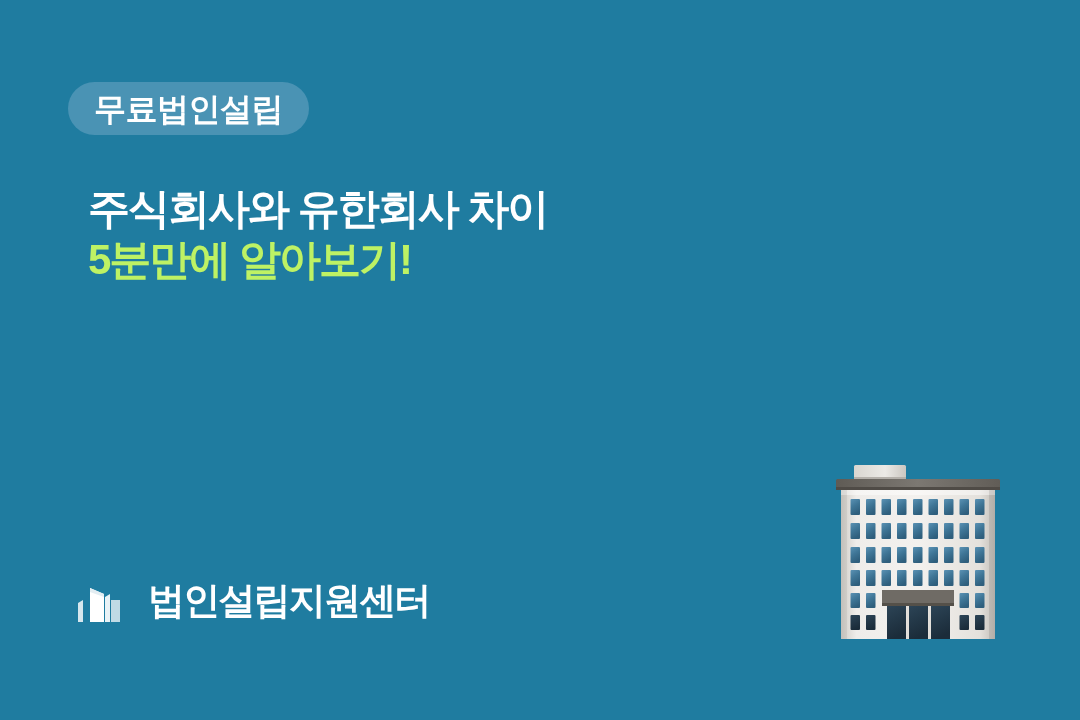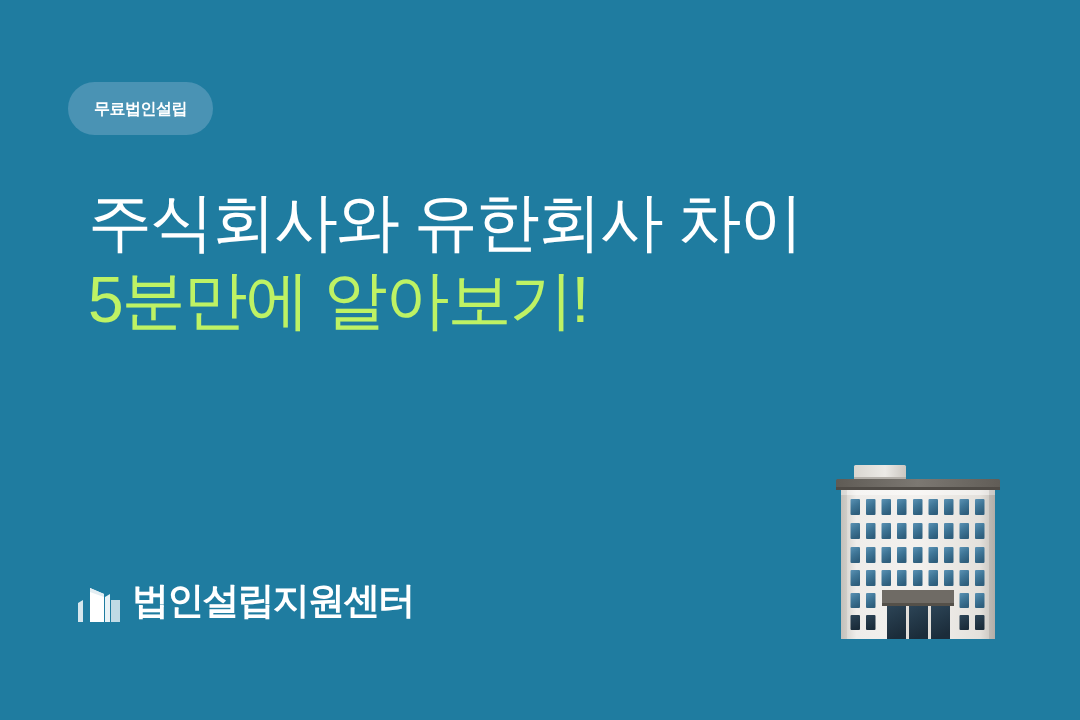--- a/index.html
+++ b/index.html
@@ -23,49 +23,49 @@
     position:absolute;
     left:68px; top:82px;
     height:53px;
     padding:0 26px;
     display:flex; align-items:center; justify-content:center;
     border-radius:27px;
     background:#4a93b4;
   }
   #badge .badge-label {
     color:#ffffff;
-    font-size:16px;
+    font-size:32px;
     font-weight:700;
     letter-spacing:-0.5px;
     line-height:1;
     white-space:nowrap;
   }
 
   
   #headline {
     position:absolute;
     left:88px; top:183px;
     width:900px;
   }
   #headline .hl-line {
     display:block;
-    font-size:64px;
-    font-weight:400;
+    font-size:42px;
+    font-weight:700;
     line-height:1.22;
     letter-spacing:-2px;
     white-space:nowrap;
   }
   #headline .hl-primary   { color:#ffffff; }
   #headline .hl-secondary { color:#bef264; }
 
   
   #brand {
     position:absolute;
     left:78px; top:578px;
-    display:flex; align-items:center; gap:12px;
+    display:flex; align-items:center; gap:28px;
   }
   #brand .mark { width:42px; height:44px; display:block; flex:0 0 auto; }
   #brand .brand-name {
     color:#ffffff;
     font-size:37px;
     font-weight:700;
     letter-spacing:-1.8px;
     line-height:1;
     white-space:nowrap;
   }

